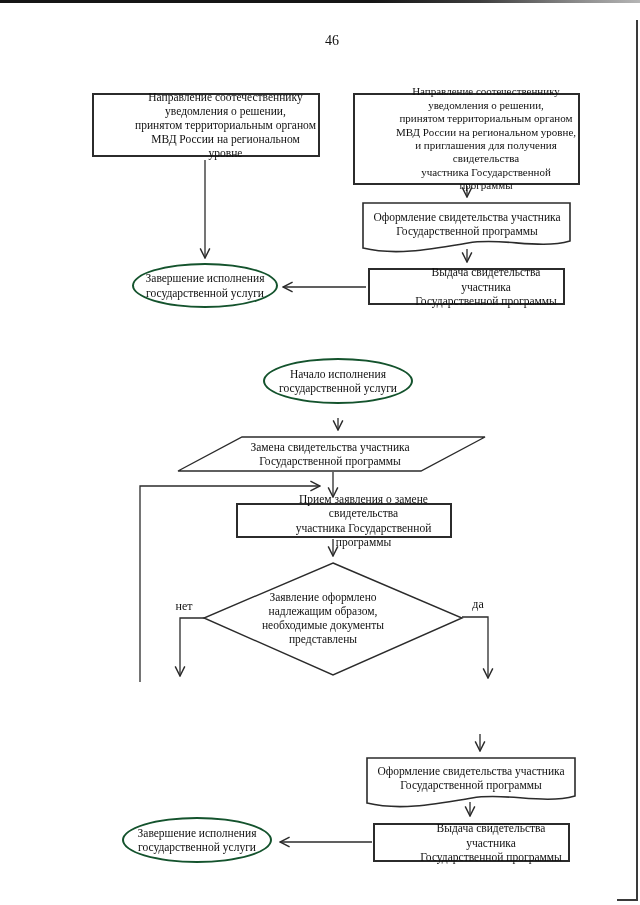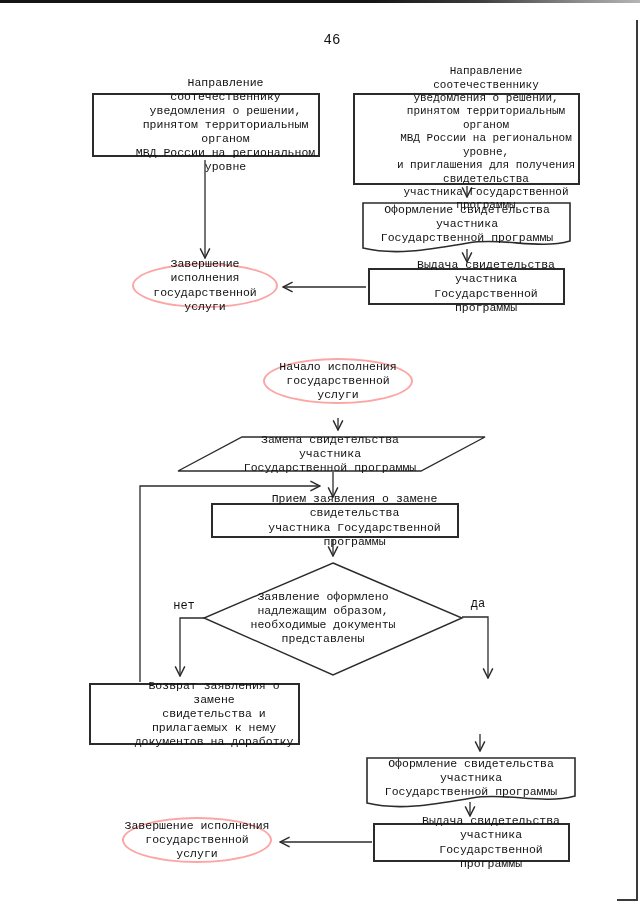--- a/index.html
+++ b/index.html
@@ -1,41 +1,41 @@
 <!DOCTYPE html>
 <html><head>
 <meta charset="utf-8">
 <style>
   html,body { margin:0; padding:0; background:#e8e8e8; }
   .page {
     position:relative; width:640px; height:905px; background:#ffffff;
-    font-family:Liberation Mono, monospace; color:#111; overflow:hidden;
+    font-family:Liberation Serif, serif; color:#111; overflow:hidden;
   }
   svg.wires { position:absolute; left:0; top:0; width:640px; height:905px; }
   .node {
     position:absolute; display:flex; align-items:center; justify-content:center;
     text-align:center; white-space:pre-line; font-size:11.5px; line-height:1.22;
     box-sizing:border-box;
   }
   .rect { border:2px solid #2b2b2b;padding-left:39px; }
-  .ellipse { border:2px solid #fca5a5; border-radius:50%; }
+  .ellipse { border:2px solid #14532d; border-radius:50%; }
   .plain { border:none; }
   .lbl { font-size:12px; }
 
   #pageNum     { left:300px; top:31px;  width:64px;  height:20px; font-size:14px; }
 
   #boxA        { left:92px;  top:93px;  width:228px; height:64px; }
   #boxB        { left:353px; top:93px;  width:227px; height:92px; font-size:11px; }
   #doc1text    { left:366px; top:205px; width:202px; height:38px; }
   #rect1       { left:368px; top:268px; width:197px; height:37px; }
   #ell1        { left:132px; top:263px; width:146px; height:45px; }
 
   #ell2        { left:263px; top:358px; width:150px; height:46px; }
   #paraText    { left:230px; top:438px; width:200px; height:32px; }
-  #rectAccept  { left:211px; top:503px; width:248px; height:35px; }
+  #rectAccept  { left:236px; top:503px; width:216px; height:35px; }
   #diamondText { left:241px; top:581px; width:164px; height:74px; }
   #lblNo       { left:168px; top:598px; width:32px;  height:16px; }
   #lblYes      { left:464px; top:596px; width:28px;  height:16px; }
   #rectReturn  { left:89px;  top:683px; width:211px; height:62px; }
   #rectSpravka { left:367px; top:685px; width:226px; height:48px; }
   #doc2text    { left:370px; top:759px; width:202px; height:38px; }
   #rectHandout2{ left:373px; top:823px; width:197px; height:39px; }
   #ell3        { left:122px; top:817px; width:150px; height:46px; }
 
   #edgeTop {
@@ -105,23 +105,20 @@
   <div id="paraText" class="node plain">Замена свидетельства участника
 Государственной программы</div>
   <div id="rectAccept" class="node rect">Прием заявления о замене свидетельства
 участника Государственной программы</div>
   <div id="diamondText" class="node plain">Заявление оформлено
 надлежащим образом,
 необходимые документы
 представлены</div>
   <div id="lblNo" class="node plain lbl">нет</div>
   <div id="lblYes" class="node plain lbl">да</div>
-  <div id="rectReturn" class="node rect">Возврат заявления о замене
-свидетельства и прилагаемых к нему
-документов на доработку</div>
   <div id="doc2text" class="node plain">Оформление свидетельства участника
 Государственной программы</div>
   <div id="rectHandout2" class="node rect">Выдача свидетельства участника
 Государственной программы</div>
   <div id="ell3" class="node ellipse">Завершение исполнения
 государственной услуги</div>
 
 </div>
 
 </body></html>

